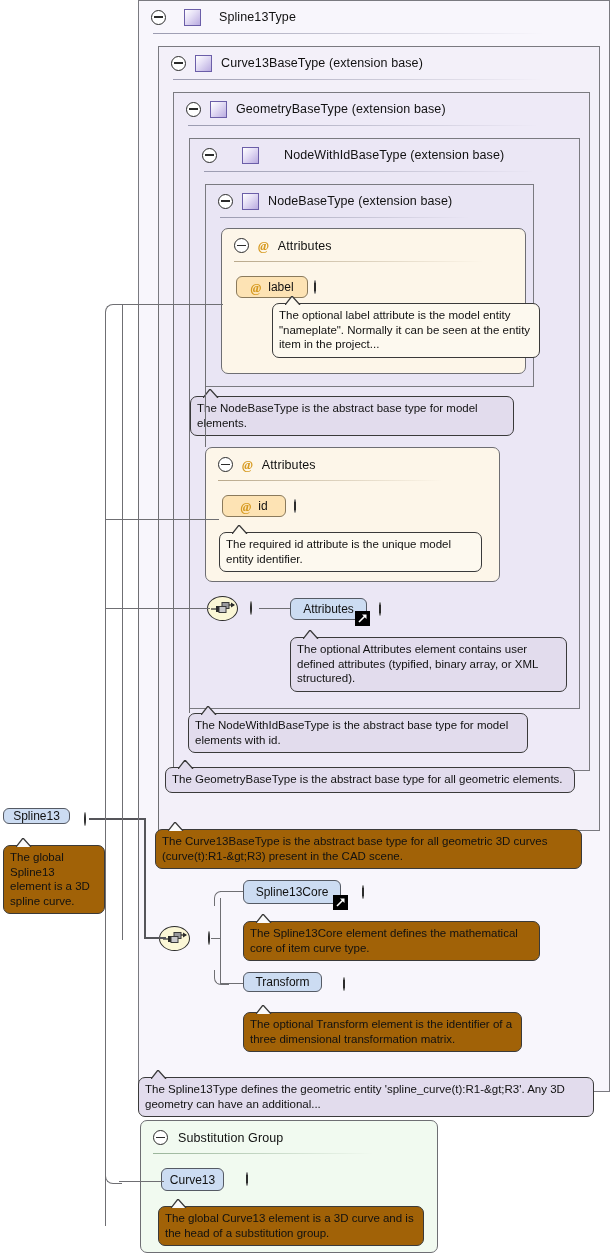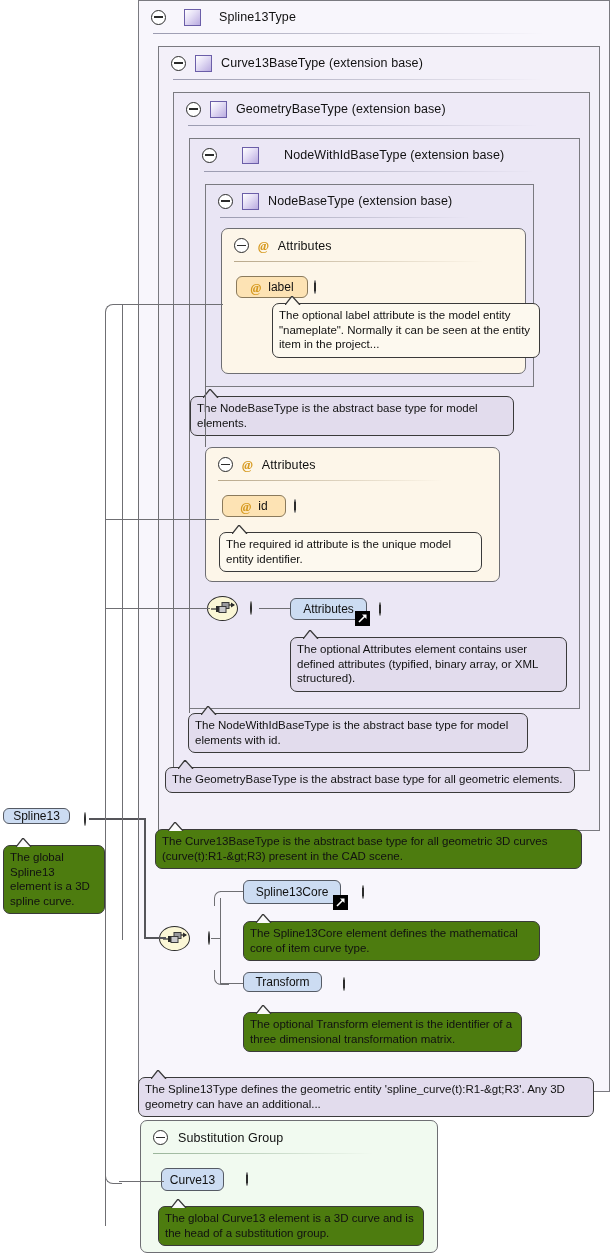--- a/index.html
+++ b/index.html
@@ -78,21 +78,21 @@
   }
   .linkbadge svg{display:block;}
 
   
   .tip{
     position:absolute;box-sizing:border-box;border:1.3px solid #3a3a3a;
     border-radius:7px;padding:4px 6px 5px 6px;line-height:14.5px;
     font-size:11.5px;color:#111;
   }
   .tip.cream{background:#fdf9ef;}
-  .tip.white{background:#4d7c0f;}
+  .tip.white{background:#a16207;}
   .tip.lilac{background:#e2dced;}
   .tip .notch{
     position:absolute;left:12px;top:-8px;width:20px;height:9px;overflow:hidden;
   }
   .tip .notch svg{display:block;}
 
   
   .seq{
     position:absolute;width:31px;height:25px;border:1.5px solid #2b2b2b;
     border-radius:50%;background:#fbf7d6;box-sizing:border-box;

